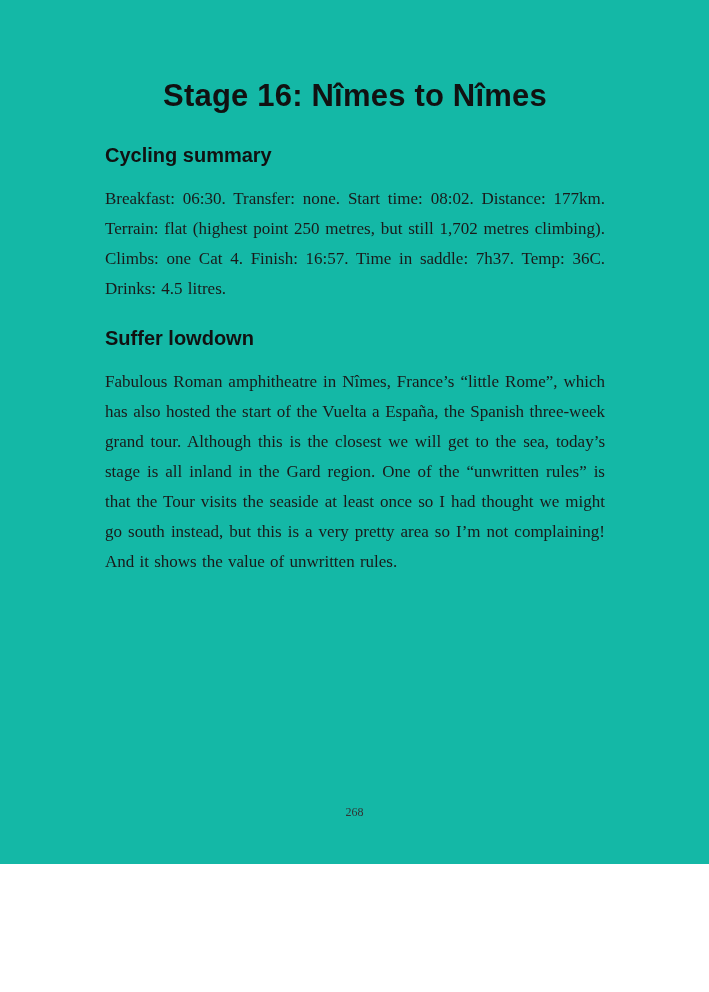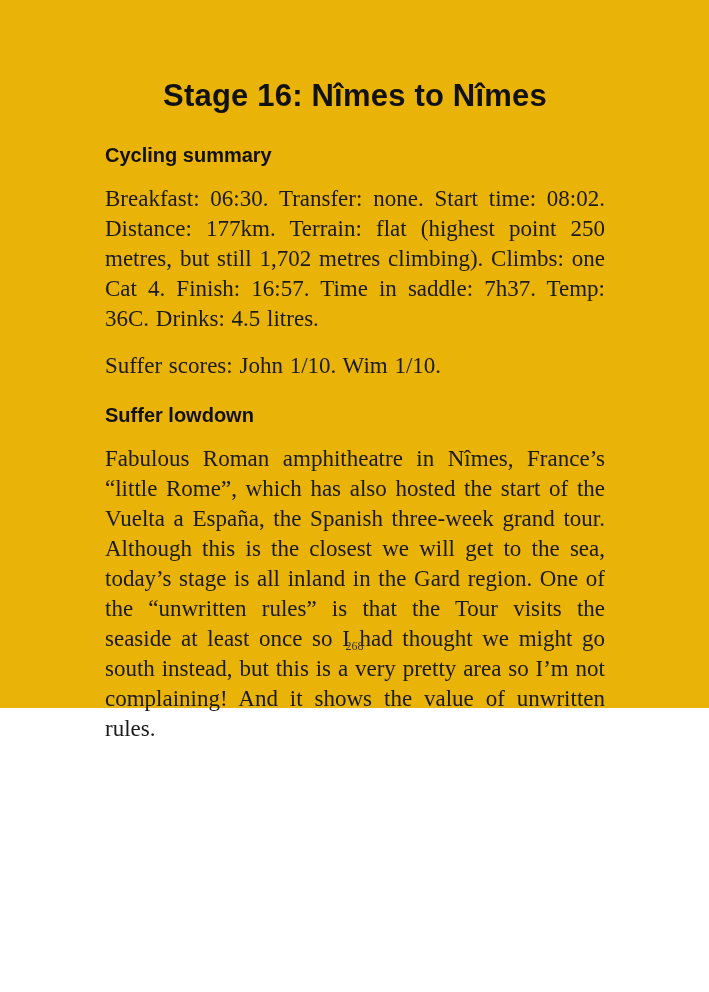--- a/index.html
+++ b/index.html
@@ -9,23 +9,23 @@
   }
   body {
     width: 709px;
     height: 992px;
     position: relative;
     overflow: hidden;
   }
   .page {
     box-sizing: border-box;
     width: 709px;
-    height: 708px;
+    height: 864px;
     padding: 78px 104px 0 105px;
-    background: #eab308;
+    background: #14b8a6;
     color: #1a1a1a;
     position: relative;
   }
   .doc-title {
     font-family: "Liberation Sans", sans-serif;
     font-weight: 700;
     font-size: 31px;
     line-height: 1.15;
     text-align: center;
     color: #111111;
@@ -34,36 +34,36 @@
   }
   .section-heading {
     font-family: Liberation Sans, sans-serif;
     font-weight: 700;
     font-size: 20px;
     color: #111111;
     margin: 0 0 17px 0;
   }
   .body-para {
     font-family: "Liberation Serif", serif;
-    font-size: 23px;
+    font-size: 17px;
     line-height: 30px;
     text-align: justify;
     color: #1a1a1a;
     margin: 0 0 17px 0;
     word-spacing: 1px;
   }
   .body-para.single {
     text-align: left;
   }
   .spacer-before-heading {
     height: 6px;
   }
   .page-number {
     position: absolute;
-    bottom: 54px;
+    bottom: 44px;
     left: 0;
     width: 100%;
     text-align: center;
     font-family: "Liberation Serif", serif;
     font-size: 12px;
     color: #333333;
   }
 </style>
 </head>
 <body>
@@ -71,21 +71,20 @@
 <div class="page">
 
   <h1 class="doc-title">Stage 16: Nîmes to Nîmes</h1>
 
   <h2 class="section-heading">Cycling summary</h2>
 
   <p class="body-para">Breakfast: 06:30. Transfer: none. Start time: 08:02. Distance: 177km. Terrain: flat (highest point 250 metres, but still 1,702 metres climbing). Climbs: one Cat 4. Finish: 16:57. Time in saddle: 7h37. Temp: 36C. Drinks: 4.5 litres.</p>
 
 
 
-  <p class="body-para single">Suffer scores: John 1/10. Wim 1/10.</p>
 
   <div class="spacer-before-heading"></div>
 
   <h2 class="section-heading">Suffer lowdown</h2>
 
   <p class="body-para">Fabulous Roman amphitheatre in Nîmes, France’s “little Rome”, which has also hosted the start of the Vuelta a España, the Spanish three-week grand tour. Although this is the closest we will get to the sea, today’s stage is all inland in the Gard region. One of the “unwritten rules” is that the Tour visits the seaside at least once so I had thought we might go south instead, but this is a very pretty area so I’m not complaining! And it shows the value of unwritten rules.</p>
 
   <div class="page-number">268</div>
 
 </div>

